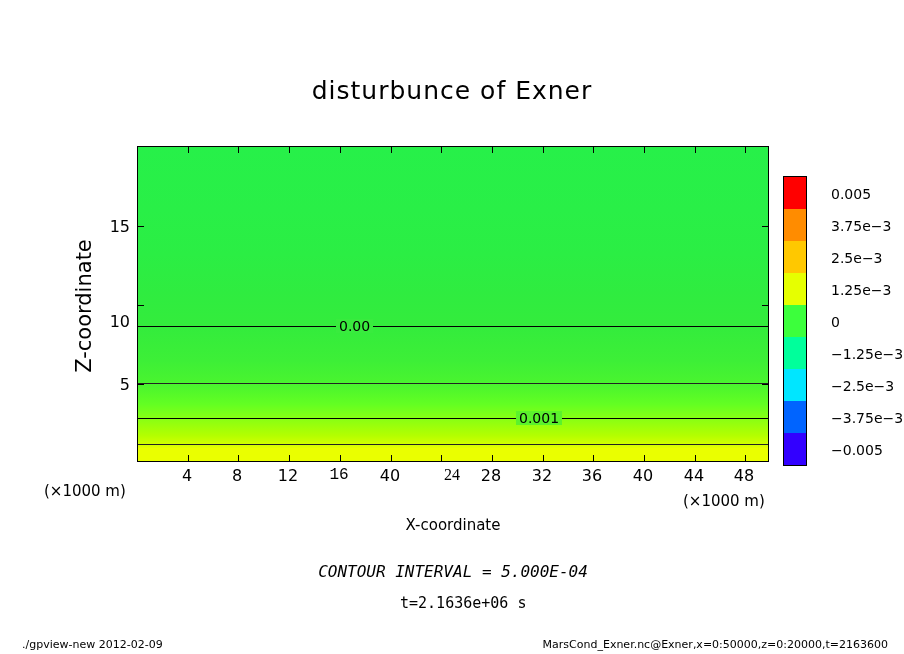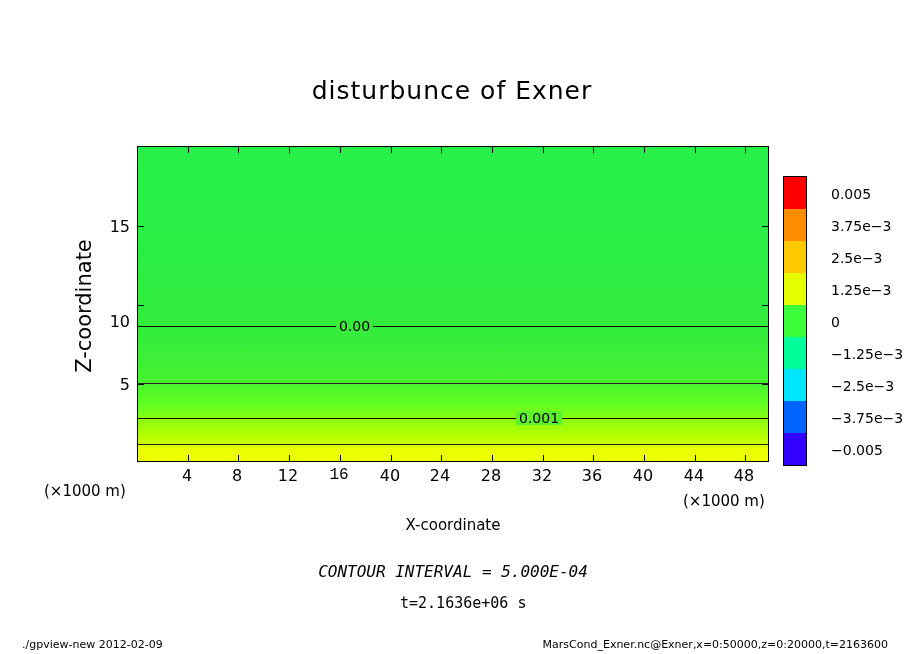--- a/index.html
+++ b/index.html
@@ -221,21 +221,21 @@
   <div class="tick-y-right" style="top:237px;"></div>
   <div class="tick-y-right" style="top:158px;"></div>
   <div class="tick-y-right" style="top:79px;"></div>
 </div>
 
 <div class="xlabel" style="left:167px;">4</div>
 <div class="xlabel" style="left:217px;">8</div>
 <div class="xlabel" style="left:268px;">12</div>
 <div class="xlabel" style="left:319px;font-family:Liberation Mono, monospace;">16</div>
 <div class="xlabel" style="left:370px;">40</div>
-<div class="xlabel" style="left:420px;">24</div>
+<div class="xlabel" style="left:432px;font-family:Liberation Serif, serif;">24</div>
 <div class="xlabel" style="left:471px;">28</div>
 <div class="xlabel" style="left:522px;">32</div>
 <div class="xlabel" style="left:572px;">36</div>
 <div class="xlabel" style="left:623px;">40</div>
 <div class="xlabel" style="left:674px;">44</div>
 <div class="xlabel" style="left:724px;">48</div>
 
 <div class="ylabel-t" style="top:375px;">5</div>
 <div class="ylabel-t" style="top:312px;">10</div>
 <div class="ylabel-t" style="top:217px;">15</div>

